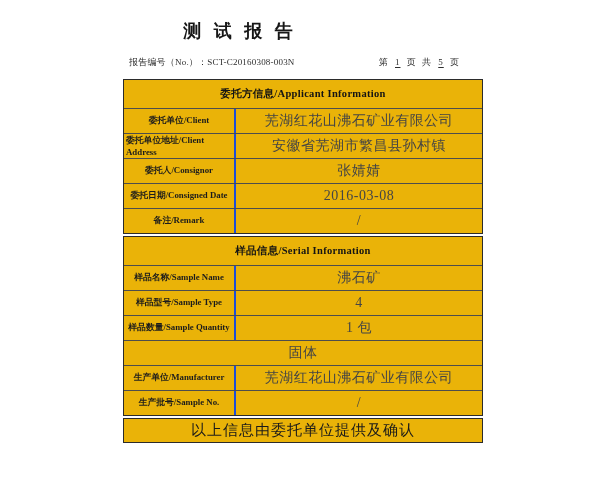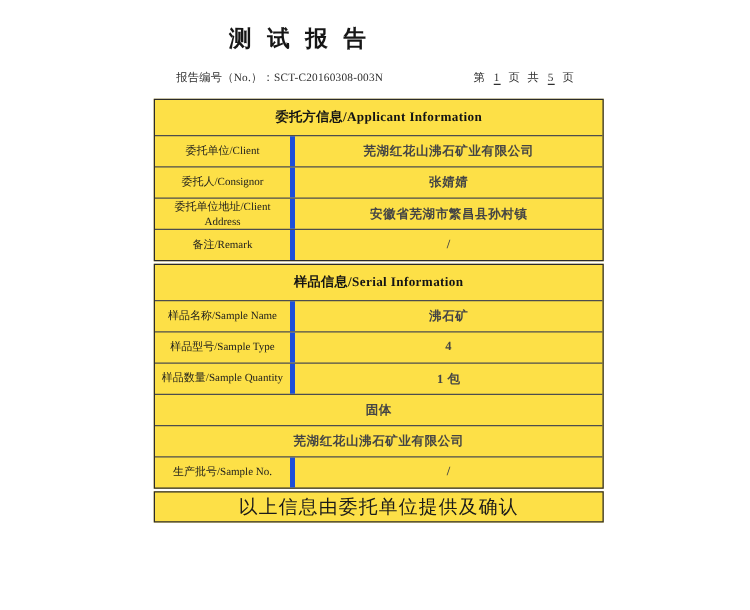--- a/index.html
+++ b/index.html
@@ -17,46 +17,46 @@
     line-height:1.25;white-space:pre;
   }
   .title-en{
     font-size:13.5px;font-weight:bold;color:#111;margin-top:4px;letter-spacing:0.5px;
   }
   .meta{
     width:360px;margin:13px 0 0 123px;
     display:flex;justify-content:space-between;align-items:baseline;
     font-size:9px;color:#2e2e2e;
   }
-  .meta .no-line{letter-spacing:0.2px;padding-left:6px;margin-left:12px;}
+  .meta .no-line{letter-spacing:0.2px;padding-left:6px;}
   .pageinfo{padding-right:22px;letter-spacing:1px;}
   .pageinfo span{margin:0 1px;}
   .pg-num{text-decoration:underline;text-underline-offset:2px;padding:0 1px;}
   .doc{width:360px;margin:10px 0 0 123px;}
   .box{
-    border:1.5px solid #2b2b2b;background:#fde047;box-sizing:border-box;
+    border:1.5px solid #2b2b2b;background:#eab308;box-sizing:border-box;
   }
   .box + .box{margin-top:2px;}
   .sec-header{
     height:28px;display:flex;align-items:center;justify-content:center;
     font-size:10.5px;font-weight:bold;color:#141414;letter-spacing:0.3px;
   }
   .t-row{
     display:flex;border-top:1px solid #4d4d4d;height:24px;
   }
   .cell-label{
-    width:112px;flex:0 0 112px;border-right:4px solid #1d4ed8;
+    width:112px;flex:0 0 112px;border-right:2px solid #1d4ed8;
     display:flex;align-items:center;justify-content:center;
-    font-size:8.8px;font-weight:normal;color:#1c1c1c;
-    text-align:center;padding:0 2px;box-sizing:border-box;
+    font-size:8.8px;font-weight:bold;color:#1c1c1c;
+    padding:0 2px;box-sizing:border-box;
   }
   .cell-value{
     flex:1;display:flex;align-items:center;justify-content:center;
-    font-size:10px;color:#454545;text-align:right;padding:0 4px;
-    letter-spacing:0.5px;box-sizing:border-box;font-weight:bold;
+    font-size:14px;color:#454545;text-align:right;padding:0 4px;
+    letter-spacing:0.5px;box-sizing:border-box;
   }
   .footer-box{
     height:25px;display:flex;align-items:center;justify-content:center;
     font-size:15px;font-weight:normal;color:#1a1a1a;letter-spacing:1px;
   }
 </style>
 </head>
 <body>
 
 <div class="page">
@@ -82,26 +82,30 @@
   <div class="doc">
 
     <div class="box">
       <div class="sec-header">委托方信息/Applicant Information</div>
 
       <div class="t-row">
         <div class="cell-label">委托单位/Client</div>
         <div class="cell-value">芜湖红花山沸石矿业有限公司</div>
       </div>
       <div class="t-row">
+        <div class="cell-label">委托单位地址/Client Address</div>
+        <div class="cell-value">安徽省芜湖市繁昌县孙村镇</div>
+      </div>
+      <div class="t-row">
         <div class="cell-label">委托人/Consignor</div>
         <div class="cell-value">张婧婧</div>
       </div>
       <div class="t-row">
-        <div class="cell-label">委托单位地址/Client Address</div>
-        <div class="cell-value">安徽省芜湖市繁昌县孙村镇</div>
+        <div class="cell-label">委托日期/Consigned Date</div>
+        <div class="cell-value">2016-03-08</div>
       </div>
       <div class="t-row">
         <div class="cell-label">备注/Remark</div>
         <div class="cell-value">/</div>
       </div>
     </div>
 
     <div class="box">
       <div class="sec-header">样品信息/Serial Information</div>
 
@@ -114,20 +118,21 @@
         <div class="cell-value">4</div>
       </div>
       <div class="t-row">
         <div class="cell-label">样品数量/Sample Quantity</div>
         <div class="cell-value">1 包</div>
       </div>
       <div class="t-row">
         <div class="cell-value">固体</div>
       </div>
       <div class="t-row">
+        <div class="cell-label">生产单位/Manufacturer</div>
         <div class="cell-value">芜湖红花山沸石矿业有限公司</div>
       </div>
       <div class="t-row">
         <div class="cell-label">生产批号/Sample No.</div>
         <div class="cell-value">/</div>
       </div>
     </div>
 
     <div class="box footer-box">以上信息由委托单位提供及确认</div>
 

